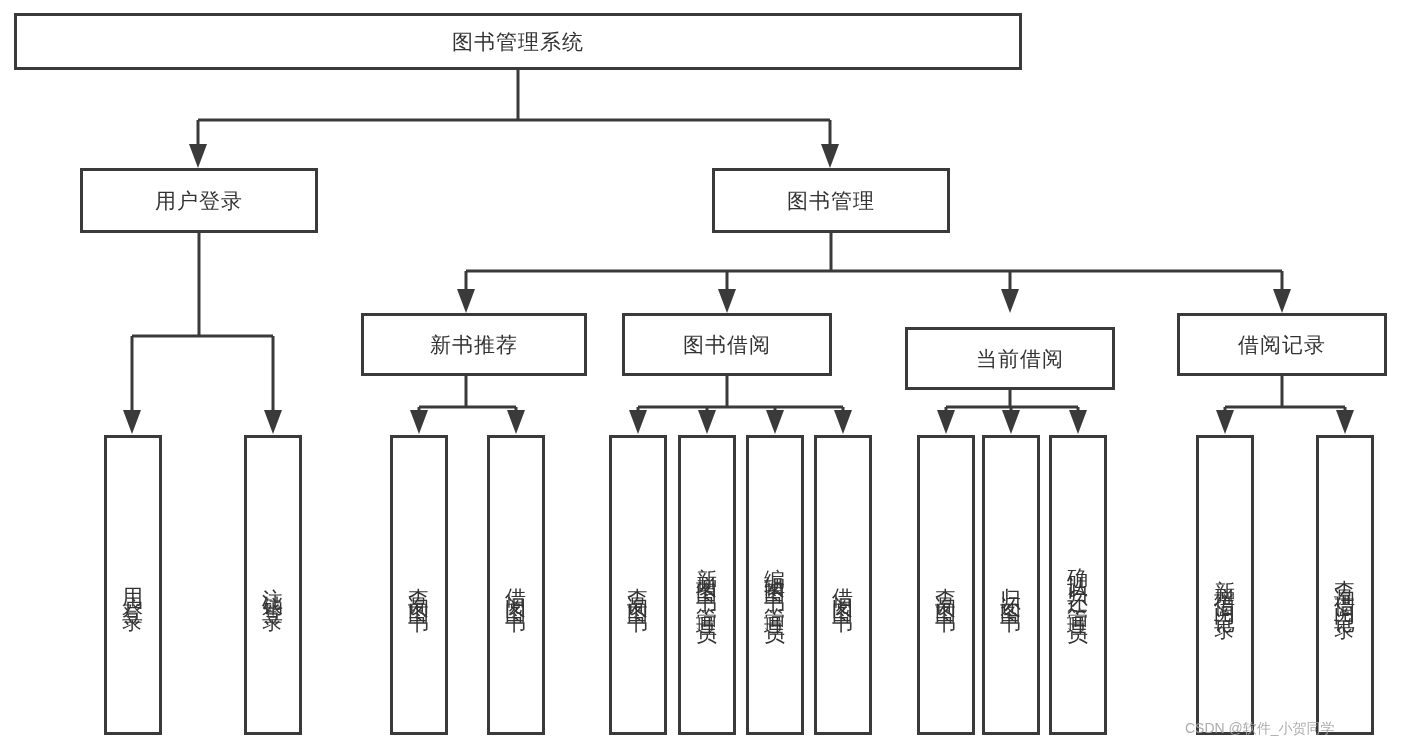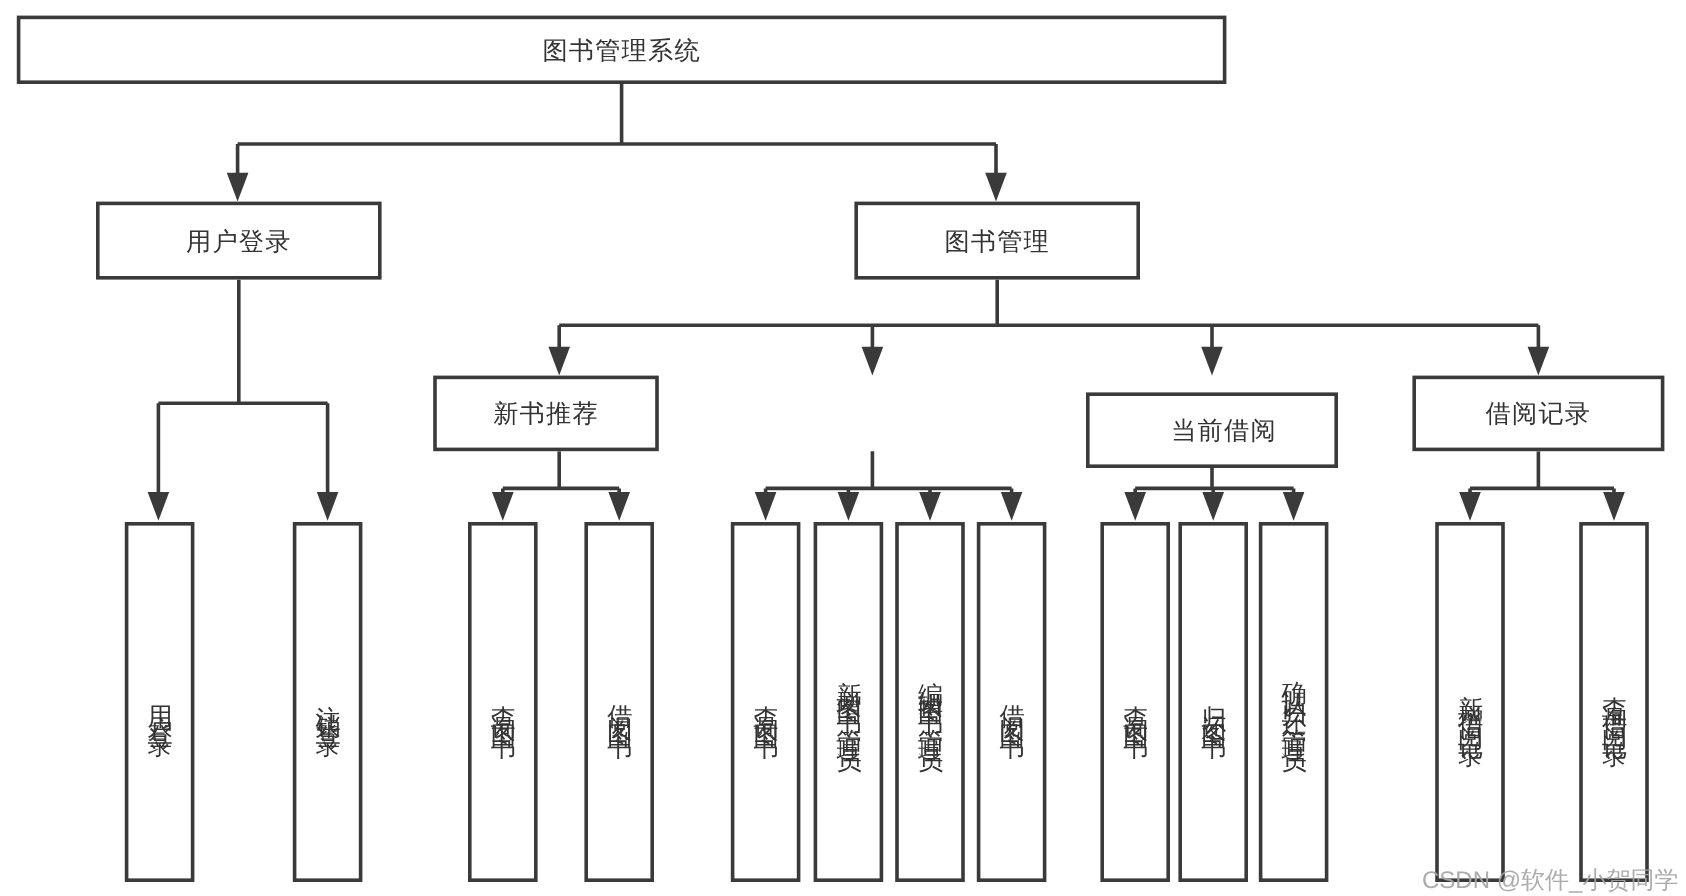--- a/index.html
+++ b/index.html
@@ -31,21 +31,21 @@
     text-orientation: mixed;
     font-size: 21px;
     letter-spacing: 8px;
     line-height: 1;
     padding-top: 4px;
   }
   .watermark {
     position: absolute;
     z-index: 3;
     color: rgba(165,165,165,0.92);
-    font-size: 20px;
+    font-size: 14px;
     white-space: nowrap;
   }
 </style>
 </head>
 <body>
 
 <div id="diagram">
 
   <svg class="connectors" width="1405" height="747" viewBox="0 0 1405 747">
     <g stroke="#3a3a3a" stroke-width="3" fill="none">
@@ -85,21 +85,22 @@
       <polygon points="1216,410 1234,410 1225,434"></polygon>
       <polygon points="1336,410 1354,410 1345,434"></polygon>
     </g>
   </svg>
 
   <div class="node hbox" style="left:14px; top:13px; width:1008px; height:57px;">图书管理系统</div>
 
   <div class="node hbox" style="left:80px; top:168px; width:238px; height:65px;">用户登录</div>
   <div class="node hbox" style="left:712px; top:168px; width:238px; height:65px;font-family:Liberation Mono, monospace;">图书管理</div>
 
-  <div class="node hbox" style="left:361px; top:313px; width:188px; height:63px;">新书推荐</div>
+  <div class="node hbox" style="left:361px; top:313px; width:226px; height:63px;">新书推荐</div>
+  <div class="node hbox" style="left:622px; top:313px; width:210px; height:63px;">图书借阅</div>
   <div class="node hbox" style="left:905px; top:327px; width:210px; height:63px;padding-left:20px;">当前借阅</div>
   <div class="node hbox" style="left:1177px; top:313px; width:210px; height:63px;">借阅记录</div>
 
   <div class="node vbox" style="left:104px; top:435px; width:58px; height:300px;">用户登录</div>
   <div class="node vbox" style="left:244px; top:435px; width:58px; height:300px;">注销登录</div>
 
   <div class="node vbox" style="left:390px; top:435px; width:58px; height:300px;">查询图书</div>
   <div class="node vbox" style="left:487px; top:435px; width:58px; height:300px;">借阅图书</div>
 
   <div class="node vbox" style="left:609px; top:435px; width:58px; height:300px;">查询图书</div>

